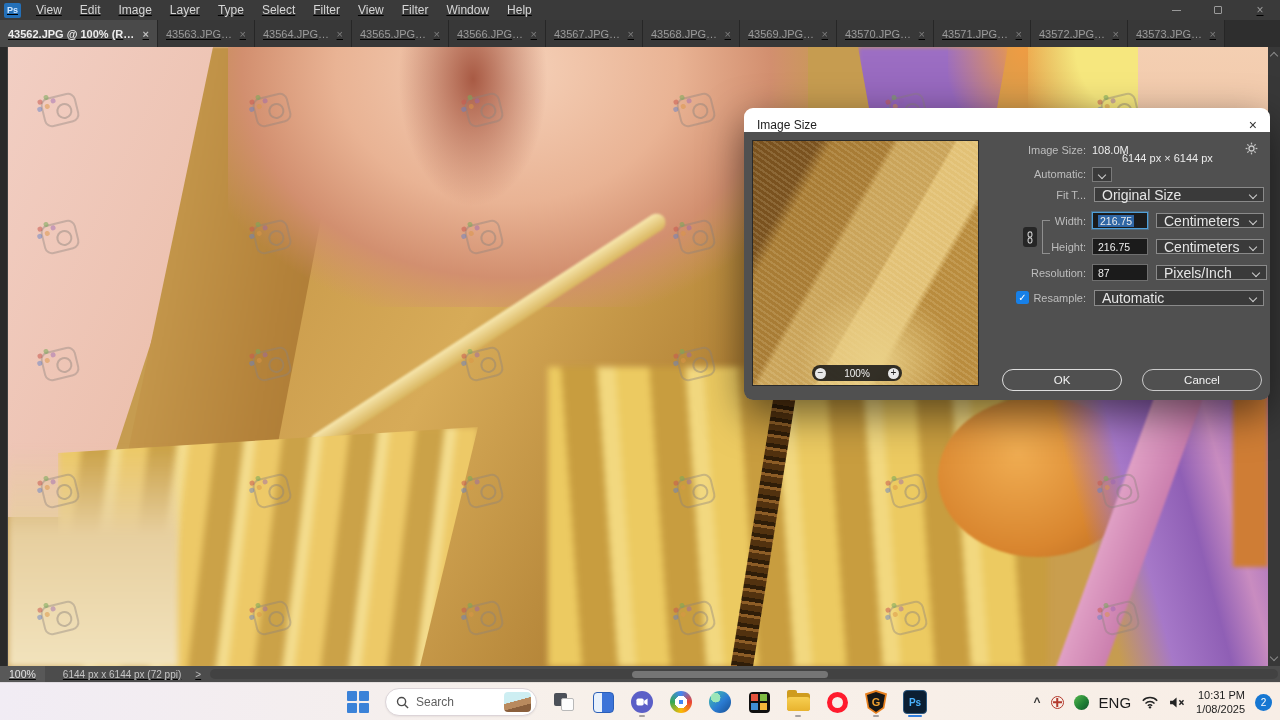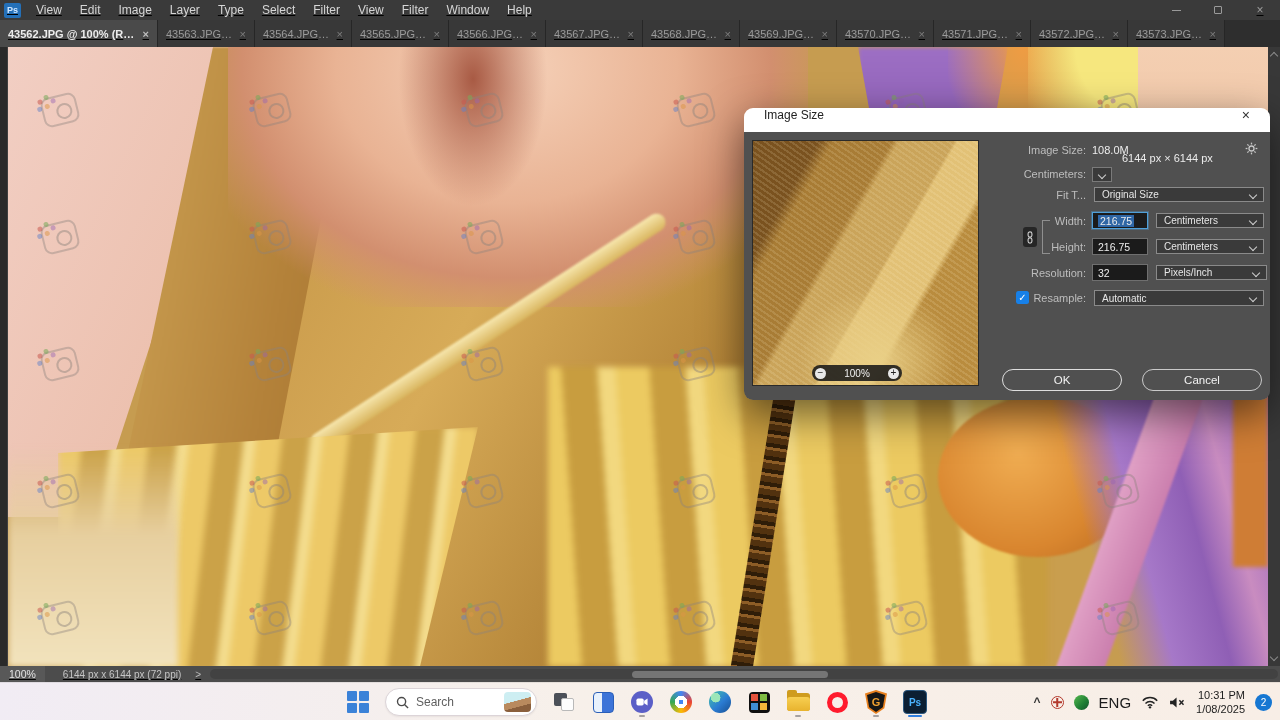--- a/index.html
+++ b/index.html
@@ -59,33 +59,33 @@
   
   .statusbar { height:16px; background:#4c4c4c; display:flex; align-items:center; font-size:10.5px; color:#d0d0d0; flex:none; position:relative; }
   .sb-zoom { background:#585858; padding:0 9px; line-height:16px; color:#e2e2e2; }
   .sb-info { margin-left:18px; color:#c4c4c4; font-size:10px; }
   .sb-chev { margin-left:14px; color:#bdbdbd; font-size:10px; }
   .hscroll { position:absolute; left:210px; right:2px; top:3px; height:10px; background:#424242; border-radius:5px; }
   .hscroll .thumb { position:absolute; left:422px; width:196px; top:1.5px; height:7px; background:#757575; border-radius:4px; }
 
   
   .dialog { position:absolute; left:744px; top:108px; width:526px; height:292px; z-index:10; box-shadow:0 14px 42px rgba(0,0,0,.55); border-radius:9px; font-size:11px; }
-  .dlg-title { height:24px; background:#ffffff; border-radius:9px 9px 0 0; display:flex; align-items:flex-start; padding:0 20px; color:#222; font-size:12px;gap:8px; }
+  .dlg-title { height:24px; background:#ffffff; border-radius:9px 9px 0 0; display:flex; align-items:flex-end; padding:0 13px; color:#222; font-size:12px;gap:8px; }
   .dlg-close { margin-left:auto; color:#333; font-size:14px; line-height:14px; }
   .dlg-body { position:absolute; left:0; right:0; top:24px; bottom:0; background:#505050; border-radius:0 0 9px 9px; }
   .preview { position:absolute; left:8px; top:8px; width:227px; height:246px; border:1px solid #2a2a2a; overflow:hidden;
     background:linear-gradient(120deg,#7a521f 0 18%,#a87c35 22% 38%,#caa45a 40% 55%,#e2c176 56% 70%,#b98c3e 72% 100%); }
   .preview .tex { position:absolute; inset:0; background:repeating-linear-gradient(35deg,rgba(255,240,200,.14) 0 2px,rgba(0,0,0,0) 2px 5px); }
   .preview .glow { position:absolute; left:20%; bottom:-20%; width:70%; height:60%; background:radial-gradient(ellipse,#e9cf86,rgba(233,207,134,0) 70%); }
   .zoom-pill { position:absolute; left:68px; top:233px; width:90px; height:16px; background:rgba(25,25,25,.88); border-radius:8px; display:flex; align-items:center; justify-content:space-between; padding:0 3px; color:#f0f0f0; font-size:10px; }
   .zbtn { width:11px; height:11px; border-radius:50%; background:#e8e8e8; color:#222; font-size:10px; line-height:10px; display:flex; align-items:center; justify-content:center; }
   .lbl { position:absolute; right:184px; color:#bdbdbd; font-size:11px; }
   .val { position:absolute; left:348px; color:#ececec; font-size:11px; }
   .gear { position:absolute; right:12px; top:34px; }
-  .dd { position:absolute; height:15px; background:#3a3a3a; border:1px solid #8a8a8a; display:flex; align-items:center; padding:0 7px; color:#e6e6e6; font-size:10px; }
+  .dd { position:absolute; height:15px; background:#3a3a3a; border:1px solid #8a8a8a; display:flex; align-items:center; padding:0 7px; color:#e6e6e6; font-size:14px; }
   .dd .chv { margin-left:auto; }
   .chv { width:6px; height:6px; border-right:1.6px solid #cfcfcf; border-bottom:1.6px solid #cfcfcf; transform:rotate(45deg); flex:none; }
   .chvbox { position:absolute; left:348px; top:59px; width:20px; height:15px; border:1px solid #7a7a7a; background:#3a3a3a; display:flex; align-items:center; justify-content:center; }
   .num { position:absolute; left:348px; width:56px; height:17px; background:#1b1b1b; border:1px solid #6f6f6f; display:flex; align-items:center; padding:0 5px; color:#ececec; font-size:10.5px; }
   .num.focus { border-color:#4f9fd8; box-shadow:0 0 0 1px rgba(79,159,216,.35); }
   .sel-text { background:#2f66a5; padding:0 2px; }
   .bracket { position:absolute; left:298px; top:112px; width:8px; height:34px; border-left:1px solid #8f8f8f; border-top:1px solid #8f8f8f; border-bottom:1px solid #8f8f8f; }
   .chainbox { position:absolute; left:279px; top:119px; width:14px; height:20px; background:#262626; border-radius:3px; display:flex; align-items:center; justify-content:center; }
   .cbox { position:absolute; left:272px; top:183px; width:13px; height:13px; background:#1780e8; border-radius:2.5px; color:#fff; font-size:10px; line-height:13px; text-align:center; }
   .btn { position:absolute; top:261px; width:120px; height:22px; border:1.5px solid #dedede; border-radius:12px; background:transparent; color:#f2f2f2; font-size:11.5px; font-family:"Liberation Sans",sans-serif; }
@@ -309,21 +309,21 @@
               <line x1="0.8" y1="8" x2="3" y2="8"></line>
               <line x1="13" y1="8" x2="15.2" y2="8"></line>
               <line x1="2.9" y1="2.9" x2="4.5" y2="4.5"></line>
               <line x1="11.5" y1="11.5" x2="13.1" y2="13.1"></line>
               <line x1="13.1" y1="2.9" x2="11.5" y2="4.5"></line>
               <line x1="4.5" y1="11.5" x2="2.9" y2="13.1"></line>
             </g>
           </svg>
       </span>
 
-      <span class="lbl" style="top:36px;">Centimeters:</span>
+      <span class="lbl" style="top:36px;">Automatic:</span>
       <span class="chvbox" style="top:35px;">
           <i class="chv"></i>
         </span>
       <span class="val" style="left:378px; top:20px;">6144 px × 6144 px</span>
 
       <span class="lbl" style="top:57px;">Fit T...</span>
       <div class="dd" style="left:350px; top:55px; width:170px;">
         <span>Original Size</span>
         <i class="chv"></i>
       </div>
@@ -349,21 +349,21 @@
       <div class="num" style="top:106px;">
         <span>216.75</span>
       </div>
       <div class="dd" style="left:412px; top:107px; width:108px;">
         <span>Centimeters</span>
         <i class="chv"></i>
       </div>
 
       <span class="lbl" style="top:135px;">Resolution:</span>
       <div class="num" style="top:132px;">
-        <span>32</span>
+        <span>87</span>
       </div>
       <div class="dd" style="left:412px; top:133px; width:111px;">
         <span>Pixels/Inch</span>
         <i class="chv"></i>
       </div>
 
       <span class="cbox" style="top:159px;">✓</span>
       <span class="lbl" style="top:160px;">Resample:</span>
       <div class="dd" style="left:350px; top:158px; width:170px; height:16px;">
         <span>Automatic</span>

